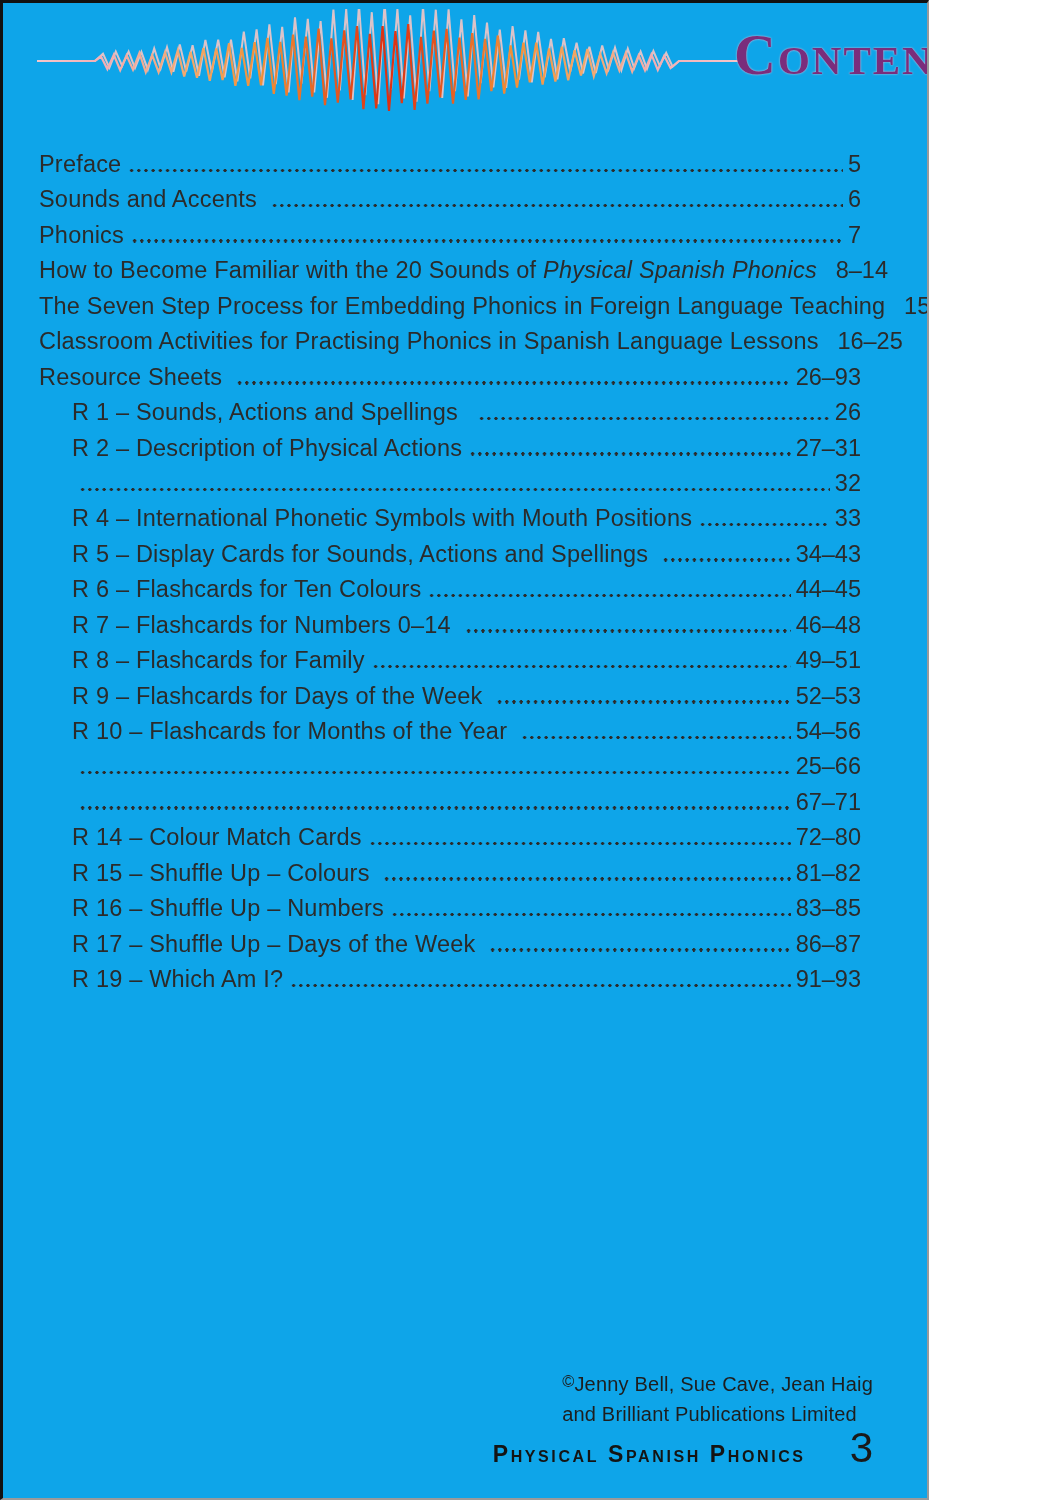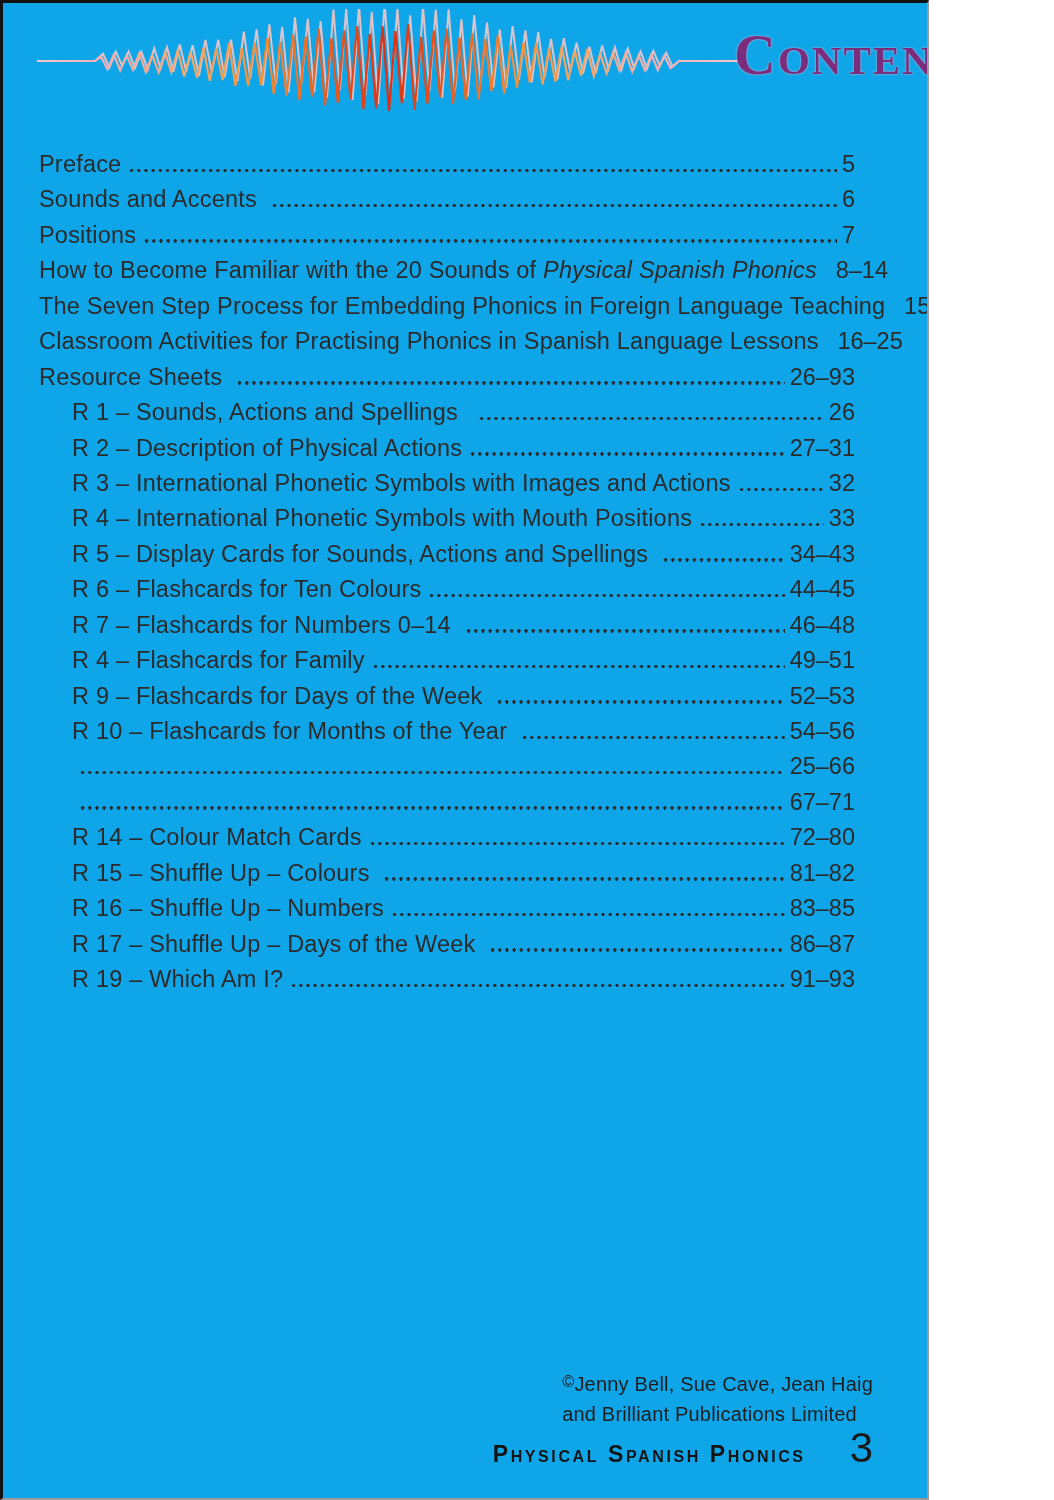--- a/index.html
+++ b/index.html
@@ -22,21 +22,21 @@
     position:absolute;left:731px;top:22px;margin:0;
     font-family:"Liberation Serif","DejaVu Serif",serif;
     font-variant:small-caps;
     font-weight:bold;
     font-size:58px;line-height:1.05;
     letter-spacing:2px;
     color:#7a2d7c;
     text-shadow:0 0 2px #ecc6d4;
   }
   
-  .toc{position:absolute;left:36px;right:72px;top:145px;}
+  .toc{position:absolute;left:36px;right:66px;top:145px;}
   .toc-row{
     display:flex;align-items:baseline;
     height:35.45px;
     font-size:23.5px;
     padding-top:3px;
     box-sizing:border-box;
   }
   .toc-row.indent{padding-left:33px;}
   .lbl{white-space:pre;flex:0 0 auto;letter-spacing:0.2px;}
   .lbl span{white-space:pre;}
@@ -110,21 +110,21 @@
       <span class="pg">5</span>
     </div>
 
     <div class="toc-row">
       <span class="lbl"><span>Sounds and Accents </span></span>
       <span class="dots"></span>
       <span class="pg">6</span>
     </div>
 
     <div class="toc-row">
-      <span class="lbl"><span>Positions</span></span>
+      <span class="lbl"><span>Phonics</span></span>
       <span class="dots"></span>
       <span class="pg">7</span>
     </div>
 
     <div class="toc-row">
       <span class="lbl"><span>How to Become Familiar with the 20 Sounds of </span><span style="font-style: italic;">Physical Spanish Phonics</span><span> </span></span>
       <span class="dots"></span>
       <span class="pg">8–14</span>
     </div>
 
@@ -152,21 +152,20 @@
       <span class="pg">26</span>
     </div>
 
     <div class="toc-row indent">
       <span class="lbl"><span>R 2 – Description of Physical Actions</span></span>
       <span class="dots"></span>
       <span class="pg">27–31</span>
     </div>
 
     <div class="toc-row indent">
-      <span class="lbl"><span>R 3 – International Phonetic Symbols with Images and Actions</span></span>
       <span class="dots"></span>
       <span class="pg">32</span>
     </div>
 
     <div class="toc-row indent">
       <span class="lbl"><span>R 4 – International Phonetic Symbols with Mouth Positions</span></span>
       <span class="dots"></span>
       <span class="pg">33</span>
     </div>
 
@@ -182,21 +181,21 @@
       <span class="pg">44–45</span>
     </div>
 
     <div class="toc-row indent">
       <span class="lbl"><span>R 7 – Flashcards for Numbers 0–14 </span></span>
       <span class="dots"></span>
       <span class="pg">46–48</span>
     </div>
 
     <div class="toc-row indent">
-      <span class="lbl"><span>R 4 – Flashcards for Family</span></span>
+      <span class="lbl"><span>R 8 – Flashcards for Family</span></span>
       <span class="dots"></span>
       <span class="pg">49–51</span>
     </div>
 
     <div class="toc-row indent">
       <span class="lbl"><span>R 9 – Flashcards for Days of the Week </span></span>
       <span class="dots"></span>
       <span class="pg">52–53</span>
     </div>
 

